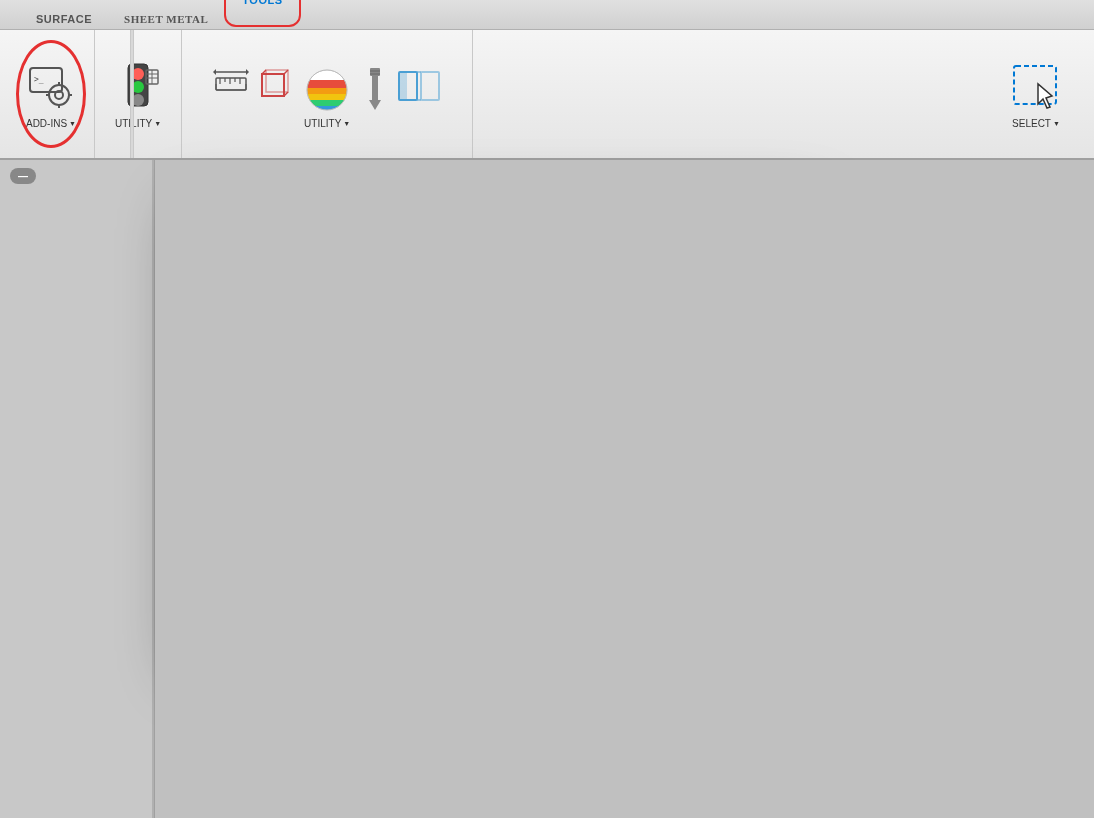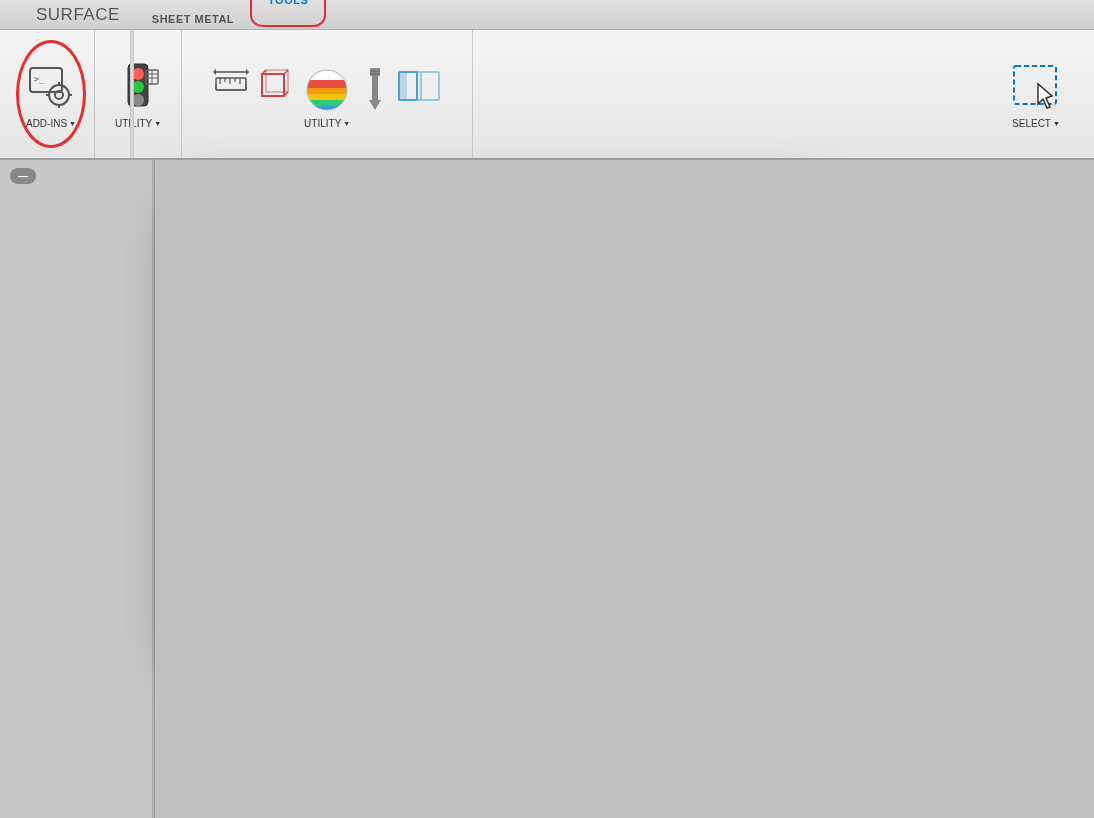--- a/index.html
+++ b/index.html
@@ -155,22 +155,22 @@
       border-bottom: 1px solid #b8b8b8;
     }
 
     
     svg { display: inline-block; }
   </style>
 </head>
 <body>
 
 <div class="top-tabs-row" style="display:flex; align-items:flex-end; background:linear-gradient(to bottom,#e0e0e0,#d0d0d0); padding:0 20px; height:30px; border-bottom:1px solid #b0b0b0;">
-  <div style="padding:4px 16px; font-size:17px; font-weight:400; color:#555; cursor:pointer; text-transform:uppercase; letter-spacing:0.5px;text-align:center;">SURFACE</div>
-  <div style="padding:4px 16px; font-size:11px; font-weight:600; color:#555; cursor:pointer; text-transform:uppercase; letter-spacing:0.5px;">SHEET METAL</div>
+  <div style="padding:4px 16px; font-size:11px; font-weight:700; color:#555; cursor:pointer; text-transform:uppercase; letter-spacing:0.5px;text-align:center;">SURFACE</div>
+  <div style="padding:4px 16px; font-size:11px; font-weight:600; color:#555; cursor:pointer; text-transform:uppercase; letter-spacing:0.5px;font-family:Liberation Serif, serif;">SHEET METAL</div>
   <div style="padding:19px 16px; font-size:11px; font-weight:700; color:#0078d4; cursor:pointer; text-transform:uppercase; letter-spacing:0.5px; border:2.5px solid #e53030; border-radius:12px; margin-bottom:2px;">TOOLS</div>
 </div>
 
 <div style="display:flex; align-items:center; background:linear-gradient(to bottom,#f5f5f5,#e5e5e5); height:130px; border-bottom:2px solid #a0a0a0; padding:0 8px; gap:0; position:relative;">
 
   <div style="display:flex; flex-direction:column; align-items:center; justify-content:center; padding:8px 16px; border-right:1px solid #c8c8c8; height:100%; gap:4px; cursor:pointer; position:relative;">
 
     <div style="position:absolute; top:10px; left:8px; right:8px; bottom:10px; border:3px solid #e53030; border-radius:50%; pointer-events:none;"></div>
 
     <svg width="54" height="54" viewBox="0 0 54 54">

